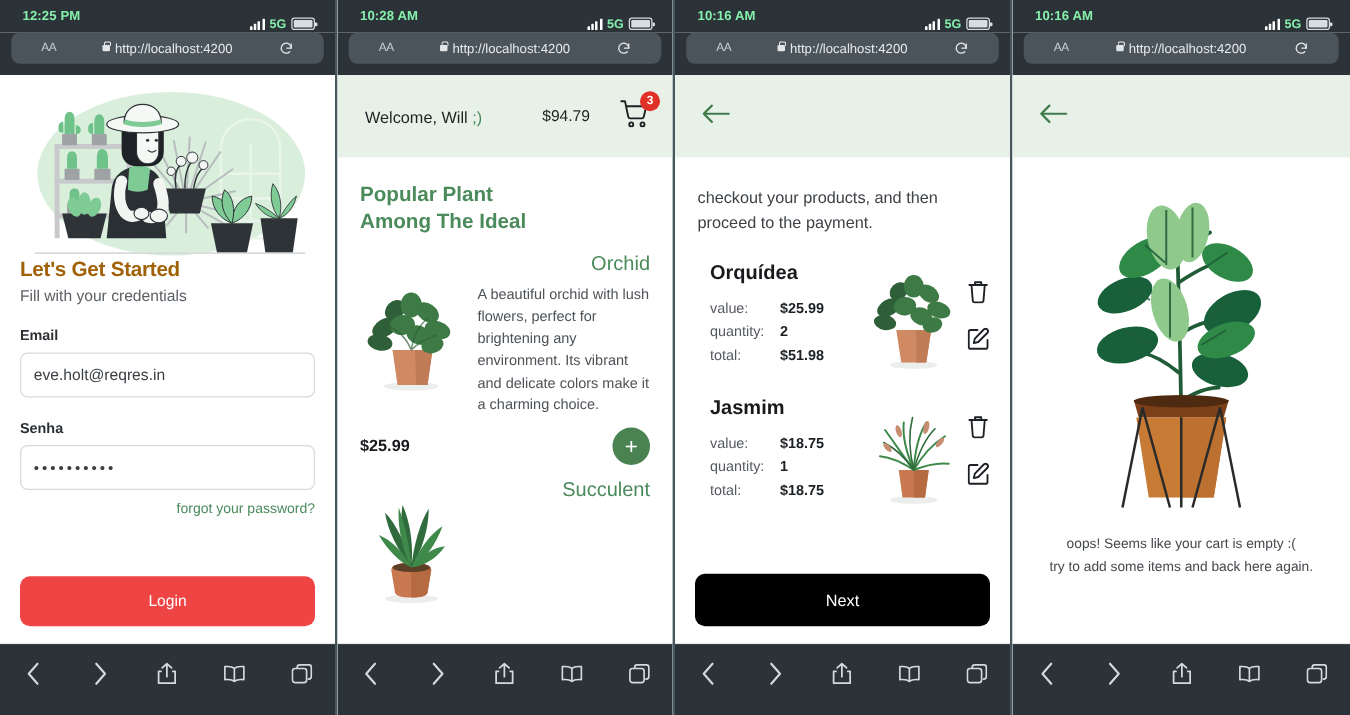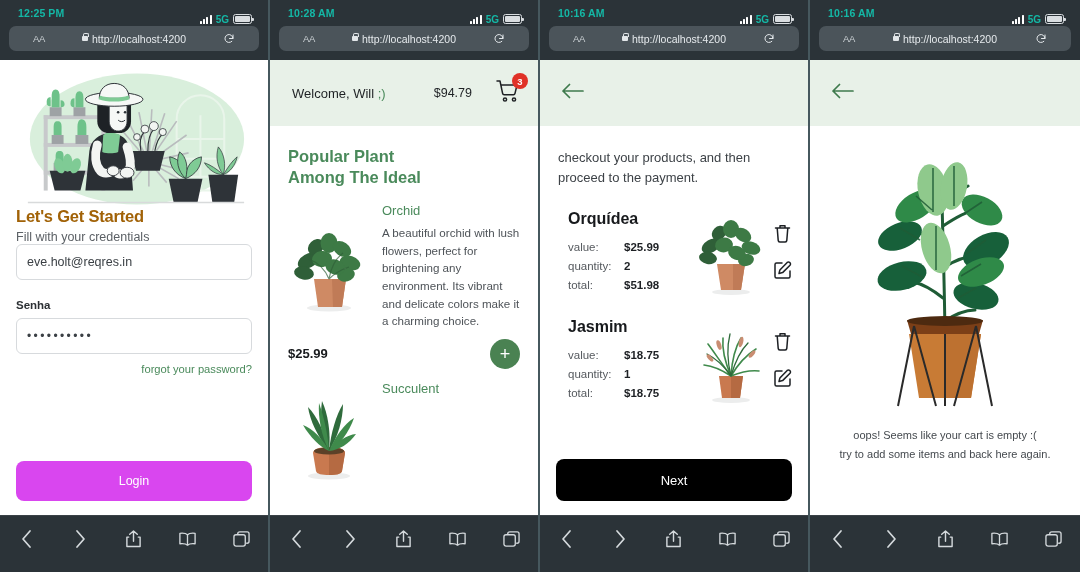--- a/index.html
+++ b/index.html
@@ -14,21 +14,21 @@
     width: 270px; height: 572px;
     display: flex; flex-direction: column;
     background: #ffffff;
     border-right: 2px solid #46585e;
     position: relative; overflow: hidden;
   }
   .phone:last-child { border-right: none; }
 
   
   .statusbar {
-    height: 26px; background: #2b3338; color: #14b8a6;
+    height: 26px; background: #2b3338; color: #86efac;
     display: flex; align-items: center; justify-content: space-between;
     padding: 0 16px 0 18px; flex: 0 0 26px;
   }
   .st-time { font-size: 10.5px; font-weight: bold; letter-spacing: .1px; }
   .st-right { display: flex; align-items: center; gap: 4px; margin-top: 12px; }
   .sig { display: flex; align-items: flex-end; gap: 1.2px; height: 9px; }
   .sig i { display: block; width: 2px; background: #fff; border-radius: .5px; }
   .sig i:nth-child(1){height:3px}.sig i:nth-child(2){height:5px}
   .sig i:nth-child(3){height:7px}.sig i:nth-child(4){height:9px}
   .net { font-size: 10px; font-weight: bold; }
@@ -71,21 +71,21 @@
   .flabel { font-size: 11.5px; font-weight: bold; color:#2c3034; margin: 19px 0 7px; }
   .field {
     height: 36px; border: 1px solid #d7dadd; border-radius: 6px;
     display:flex; align-items:center; padding: 0 10px;
     font-size: 12.5px; color:#3b4045;
   }
   .dots { letter-spacing: 2.4px; font-size: 12px; color:#3b4045; }
   .forgot { text-align: right; margin-top: 9px; font-size: 11.2px; color:#4a8a5b; }
   .login-btn {
     position: absolute; left: 16px; right: 16px; bottom: 14px;
-    height: 40px; background:#d946ef; border-radius: 8px;
+    height: 40px; background:#ef4444; border-radius: 8px;
     display:flex; align-items:center; justify-content:center;
     color:#fff; font-size: 12.5px;
   }
 
   
   .greenhead {
     background:#e8f1e8; height: 66px; display:flex; align-items:center;
     padding: 0 18px 0 22px; gap: 10px;
   }
   .welcome { font-size: 13px; color:#1e2124; }
@@ -94,21 +94,21 @@
   .cart-wrap { position: relative; margin-left: 14px; }
   .badge {
     position:absolute; top:-7px; right:-8px; background:#e03127; color:#fff;
     width: 16px; height: 16px; border-radius: 50%;
     font-size: 9.5px; font-weight: bold; display:flex; align-items:center; justify-content:center;
   }
   .list-title { color:#4a8a5b; font-weight:bold; font-size:16.5px; line-height:1.25; padding: 20px 18px 4px; }
   .prod { display:flex; gap: 12px; padding: 12px 18px 0; }
   .prod-img { width: 82px; flex: 0 0 82px; display:flex; align-items:center; justify-content:center; }
   .prod-info { flex: 1 1 auto; }
-  .prod-name { color:#4a8a5b; font-size: 13px; margin-bottom: 6px; }
+  .prod-name { color:#4a8a5b; font-size: 16px; margin-bottom: 6px; text-align: right; }
   .prod-desc { font-size: 11.6px; color:#4e5358; line-height: 1.52; }
   .prod-foot { display:flex; align-items:center; justify-content:space-between; padding: 9px 18px 0; }
   .price { font-weight:bold; font-size:13px; color:#17191c; }
   .addbtn { width:30px; height:30px; border-radius:50%; background:#4a8252; color:#fff; display:flex; align-items:center; justify-content:center; font-size:18px; line-height:1; }
 
   
   .backhead { background:#e8f1e8; height:66px; display:flex; align-items:center; padding:0 22px; }
   .back-arrow { color:#3e7a4c; }
   .checkout-note { font-size:13px; color:#3d4247; line-height:1.55; padding: 22px 18px 0; }
   .cart-item { display:flex; align-items:flex-start; padding: 22px 16px 0 28px; gap: 6px; }
@@ -262,20 +262,21 @@
             </g>
           </g>
           <line x1="18" y1="136" x2="236" y2="136" stroke="#d8dadb" stroke-width="1.4"></line>
         </svg>
       </div>
 
       <div class="login-body">
         <div class="h1">Let's Get Started</div>
         <div class="sub">Fill with your credentials</div>
 
+        <div class="flabel">Email</div>
         <div class="field">eve.holt@reqres.in</div>
 
         <div class="flabel">Senha</div>
         <div class="field">
           <span class="dots">••••••••••</span>
         </div>
 
         <div class="forgot">forgot your password?</div>
       </div>
 

